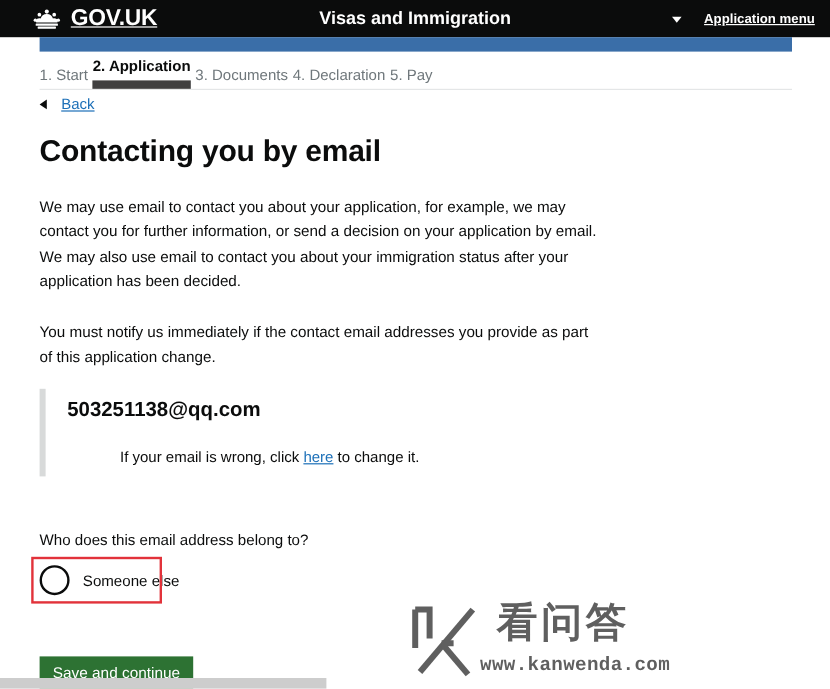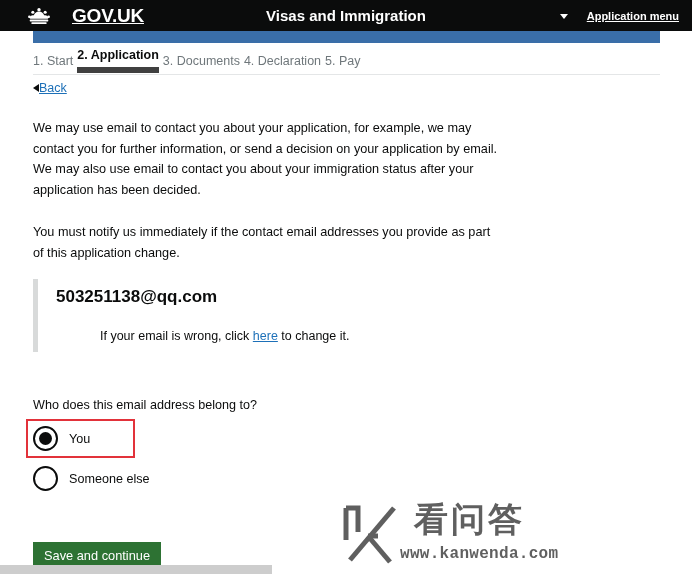--- a/index.html
+++ b/index.html
@@ -24,21 +24,21 @@
     height: 31px;
     background: #0b0c0c;
     display: flex;
     align-items: center;
   }
   .brand {
     position: absolute;
     left: 26px;
     display: flex;
     align-items: center;
-    gap: 20px;
+    gap: 7px;
     color: #ffffff;
   }
   .crown-icon {
     width: 26px;
     height: 18px;
     display: block;
   }
   .brand-text {
     font-size: 19px;
     font-weight: bold;
@@ -100,42 +100,42 @@
   }
   .step {
     font-size: 12.5px;
     color: #6f777b;
     padding-bottom: 4px;
     line-height: 1.2;
   }
   .step.active {
     color: #0b0c0c;
     font-weight: bold;
-    border-bottom: 6px solid #404040;
+    border-bottom: 8px solid #404040;
   }
   .steps-rule {
     position: absolute;
     left: 33px;
     top: 74px;
     width: 627px;
     height: 1px;
     background: #e4e6e7;
   }
 
   
   .content {
     position: absolute;
     left: 33px;
     top: 78px;
     width: 470px;
   }
   .back-link {
     display: inline-flex;
     align-items: center;
-    gap: 0;
+    gap: 12px;
     font-size: 12.5px;
     color: #1d70b8;
     text-decoration: none;
     margin-bottom: 0;
   }
   .back-arrow-icon {
     display: inline-block;
     width: 0; height: 0;
     border-top: 4px solid transparent;
     border-bottom: 4px solid transparent;
@@ -350,42 +350,37 @@
 </nav>
 <div class="steps-rule"></div>
 
 <div class="content">
 
   <a class="back-link" href="#">
     <span class="back-arrow-icon"></span>
     <span class="back-label">Back</span>
   </a>
 
+  <h1 class="page-title">Contacting you by email</h1>
 
   <p class="body-text">We may use email to contact you about your application, for example, we may contact you for further information, or send a decision on your application by email. We may also use email to contact you about your immigration status after your application has been decided.</p>
   <p class="body-text second">You must notify us immediately if the contact email addresses you provide as part of this application change.</p>
 
   <div class="inset-block">
     <div class="email-value">503251138@qq.com</div>
     <div class="email-hint">
       <span>If your email is wrong, click </span><a class="inline-link" href="#">here</a><span> to change it.</span>
     </div>
   </div>
 
   <div class="question-label">Who does this email address belong to?</div>
 
   <div class="radio-group">
     <div class="annotation-box"></div>
 
-    <label class="radio-row">
-      <span class="radio-circle">
-        <span class="dot"></span>
-      </span>
-      <span class="radio-text">You</span>
-    </label>
 
     <label class="radio-row second">
       <span class="radio-circle"></span>
       <span class="radio-text">Someone else</span>
     </label>
   </div>
 
   <button class="save-button">Save and continue</button>
 
   

